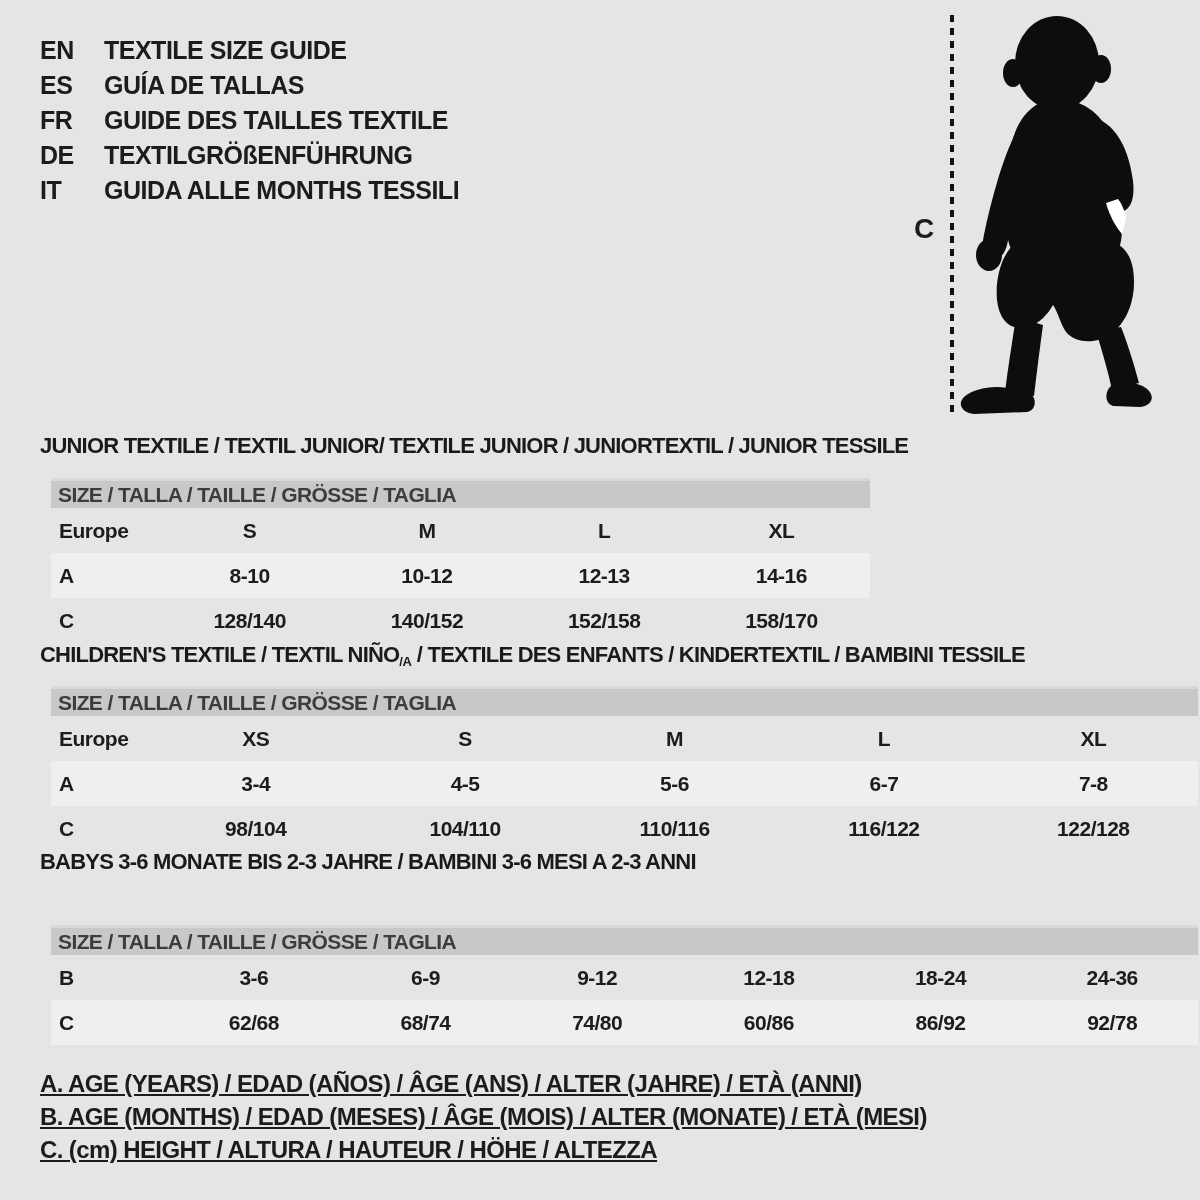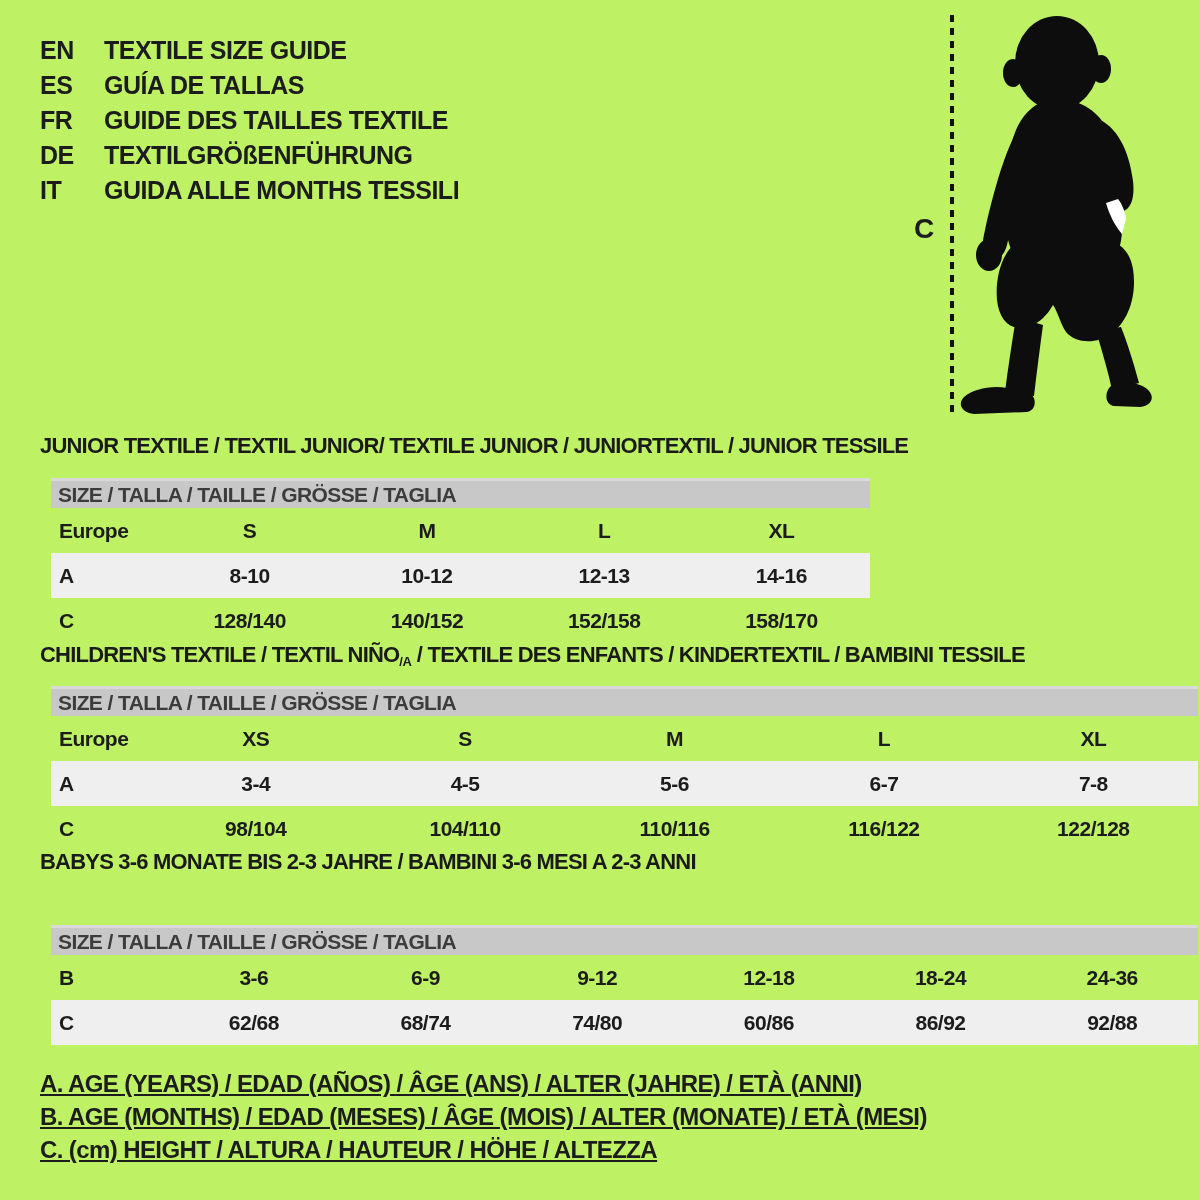--- a/index.html
+++ b/index.html
@@ -1,17 +1,17 @@
 <!DOCTYPE html>
 <html><head>
 <meta charset="utf-8">
 <style>
   html,body{margin:0;padding:0;background:#fff;}
   .page{
-    position:relative;width:1200px;height:1200px;background:#bef264;overflow:hidden;
+    position:relative;width:1200px;height:1200px;background:#e5e5e5;overflow:hidden;
     font-family:"Liberation Sans","DejaVu Sans",sans-serif;color:#1c1c1c;
   }
   
   .header{position:absolute;left:40px;top:33px;}
   .lang-row{display:flex;line-height:35px;font-size:25px;font-weight:700;letter-spacing:-0.5px;}
   .lang-code{width:64px;flex:0 0 64px;}
   .lang-title{white-space:nowrap;}
   
   .figure{position:absolute;left:900px;top:5px;width:300px;height:418px;}
   .figure svg{display:block;}
@@ -176,21 +176,21 @@
         <span class="tcell">18-24</span>
         <span class="tcell">24-36</span>
       </div>
       <div class="trow">
         <span class="tlabel">C</span>
         <span class="tcell">62/68</span>
         <span class="tcell">68/74</span>
         <span class="tcell">74/80</span>
         <span class="tcell">60/86</span>
         <span class="tcell">86/92</span>
-        <span class="tcell">92/88</span>
+        <span class="tcell">92/78</span>
       </div>
     </div>
   </div>
 
   <div class="legend">
     <div class="legend-line">A. AGE (YEARS) / EDAD (AÑOS) / ÂGE (ANS) / ALTER (JAHRE) / ETÀ (ANNI)</div>
     <div class="legend-line">B. AGE (MONTHS) / EDAD (MESES) / ÂGE (MOIS) / ALTER (MONATE) / ETÀ (MESI)</div>
     <div class="legend-line">C. (cm) HEIGHT / ALTURA / HAUTEUR / HÖHE / ALTEZZA</div>
   </div>
 

